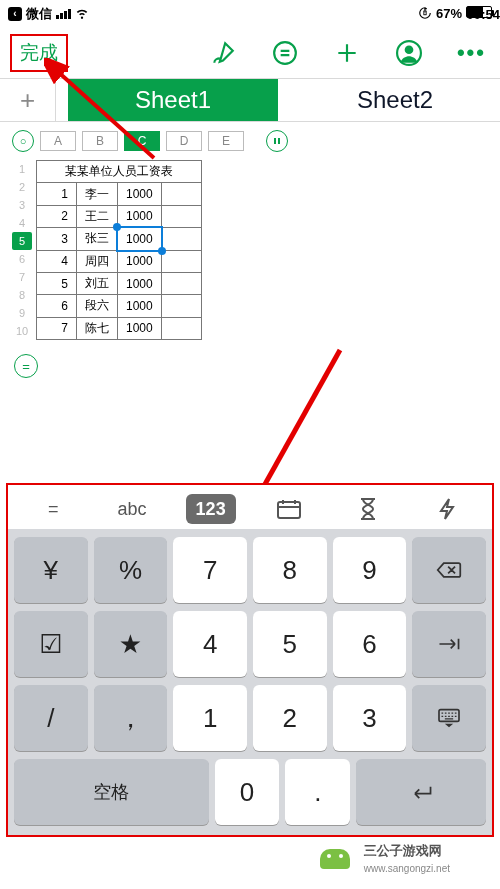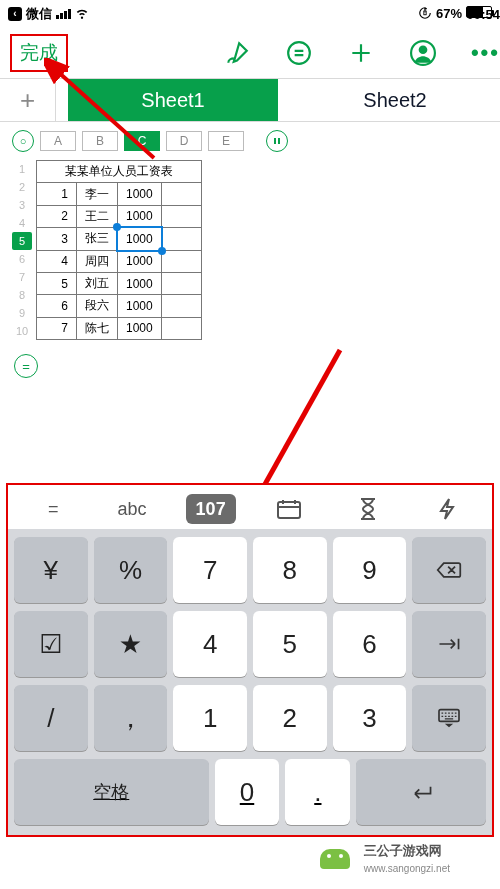--- a/index.html
+++ b/index.html
@@ -13,30 +13,30 @@
   .back-sq { width: 14px; height: 14px; background: #000; border-radius: 3px; display:inline-flex; align-items:center; justify-content:center; color:#fff; font-size:10px; line-height:1;}
   .sigbars { display:inline-flex; gap:1px; align-items:flex-end; }
   .sigbars i { width:3px; background:#000; display:inline-block;}
   .sigbars i:nth-child(1){height:4px}.sigbars i:nth-child(2){height:6px}.sigbars i:nth-child(3){height:8px}.sigbars i:nth-child(4){height:10px}
   .wifi { font-size: 14px; }
   .batt { width: 26px; height: 12px; border: 1px solid #000; border-radius: 2px; position: relative; }
   .batt::after { content:""; position:absolute; right:-3px; top:3px; width:2px; height:6px; background:#000; border-radius:0 1px 1px 0;}
   .batt i { display:block; height:100%; width:67%; background:#000; }
 
   
-  .toolbar { height: 50px; display: flex; align-items: center; justify-content: flex-end; padding: 0 0; gap: 34px; }
+  .toolbar { height: 50px; display: flex; align-items: center; justify-content: flex-end; padding: 0 14px; gap: 34px; }
   .done-btn { position:absolute; left:10px; top:34px; padding:4px 8px; color:#07a04b; font-size:19px; font-weight:500; border:2px solid #e30000; }
   .tb-icon { width: 28px; height: 28px; display:inline-flex; align-items:center; justify-content:center; color:#07a04b; }
   .tb-icon svg { width: 26px; height: 26px; }
   .more-dots { color:#07a04b; font-size:22px; letter-spacing:2px; font-weight:700; }
 
   
   .sheettabs { height: 44px; display:flex; align-items:stretch; border-top:1px solid #d9d9d9; border-bottom:1px solid #d9d9d9;}
   .sheettabs .add { width:56px; display:flex; align-items:center; justify-content:center; font-size:26px; color:#8a8a8a; border-right:1px solid #d9d9d9;}
-  .sheettabs .tab { flex:1; display:flex; align-items:center; justify-content:center; font-size:20px;margin-left:12px; }
+  .sheettabs .tab { flex:1; display:flex; align-items:center; justify-content:center; font-size:24px;margin-left:12px; }
   .sheettabs .tab.active { background:#07a04b; color:#fff; }
   .sheettabs .tab.inactive { color:#0f172a; }
 
   
   .colhdr-row { display:flex; align-items:center; padding: 8px 12px; gap:6px; }
   .circle-btn { width:22px; height:22px; border:1px solid #07a04b; border-radius:50%; display:flex; align-items:center; justify-content:center; color:#07a04b; font-size:11px;}
   .colbox { width:36px; height:20px; border:1px solid #bbb; display:flex; align-items:center; justify-content:center; font-size:12px; color:#888;}
   .colbox.sel { background:#07a04b; color:#fff; border-color:#07a04b;}
 
   
@@ -59,21 +59,21 @@
   
   .arrow { position:absolute; pointer-events:none; }
 
   
   .kbd-outer { position:absolute; left:6px; right:6px; bottom:52px; border:2px solid #e30000; padding-top:4px; background:#fff;}
   .kbd-tabs { height:40px; display:flex; align-items:center; justify-content:space-around; padding:0 6px;}
   .kbd-tabs .ktab { width:50px; height:30px; display:flex; align-items:center; justify-content:center; color:#555; font-size:18px;}
   .kbd-tabs .ktab.active { background:#6b6b6b; color:#fff; border-radius:6px; font-weight:600;}
   .kbd { background:#d6d8dc; padding:8px 6px 10px; }
   .krow { display:flex; gap:6px; margin-bottom:8px;}
-  .krow:last-child { margin-bottom:0;text-decoration:underline;}
+  .krow:last-child { margin-bottom:0;}
   .key { flex:1; height:66px; background:#fff; border-radius:6px; box-shadow:0 1px 0 #9a9a9a; display:flex; align-items:center; justify-content:center; font-size:26px; color:#222;}
   .key.alt { background:#bfc3c9; }
   .key.space { flex:3; font-size:18px;}
   .key.enter { flex:2; font-size:26px;}
   .key svg { width:26px; height:20px;}
 
   .watermark { position:absolute; right:50px; bottom:14px; font-size:13px; color:#888; letter-spacing:0; display:flex; align-items:center; gap:14px;}
   .watermark .dot { width:30px; height:20px; background:#7bc043; border-radius:10px 10px 4px 4px; position:relative;}
   .watermark .dot::before, .watermark .dot::after { content:""; position:absolute; top:5px; width:4px; height:4px; background:#fff; border-radius:50%; }
   .watermark .dot::before { left:7px;} .watermark .dot::after { right:7px;}
@@ -244,21 +244,21 @@
         <path d="M0,0 L0,6 L8,3 z" fill="#e30000"></path>
       </marker>
     </defs>
   <line x1="110" y1="10" x2="15" y2="180" stroke="#e30000" stroke-width="5" marker-end="url(#ah2)"></line>
 </svg>
 
 <div class="kbd-outer">
   <div class="kbd-tabs">
     <div class="ktab">=</div>
     <div class="ktab">abc</div>
-    <div class="ktab active">107</div>
+    <div class="ktab active">123</div>
     <div class="ktab">
       <svg width="24" height="20" viewBox="0 0 24 20">
           <rect x="1" y="3" width="22" height="16" rx="2" fill="none" stroke="#555" stroke-width="2"></rect>
           <path stroke="#555" stroke-width="2" d="M1 8h22M6 1v4M18 1v4"></path>
         </svg>
     </div>
     <div class="ktab">
       <svg width="20" height="22" viewBox="0 0 20 22">
           <path fill="none" stroke="#555" stroke-width="2" d="M3 1h14M3 21h14M5 1c0 6 10 6 10 10s-10 4-10 10M15 1c0 6-10 6-10 10s10 4 10 10"></path>
         </svg>

